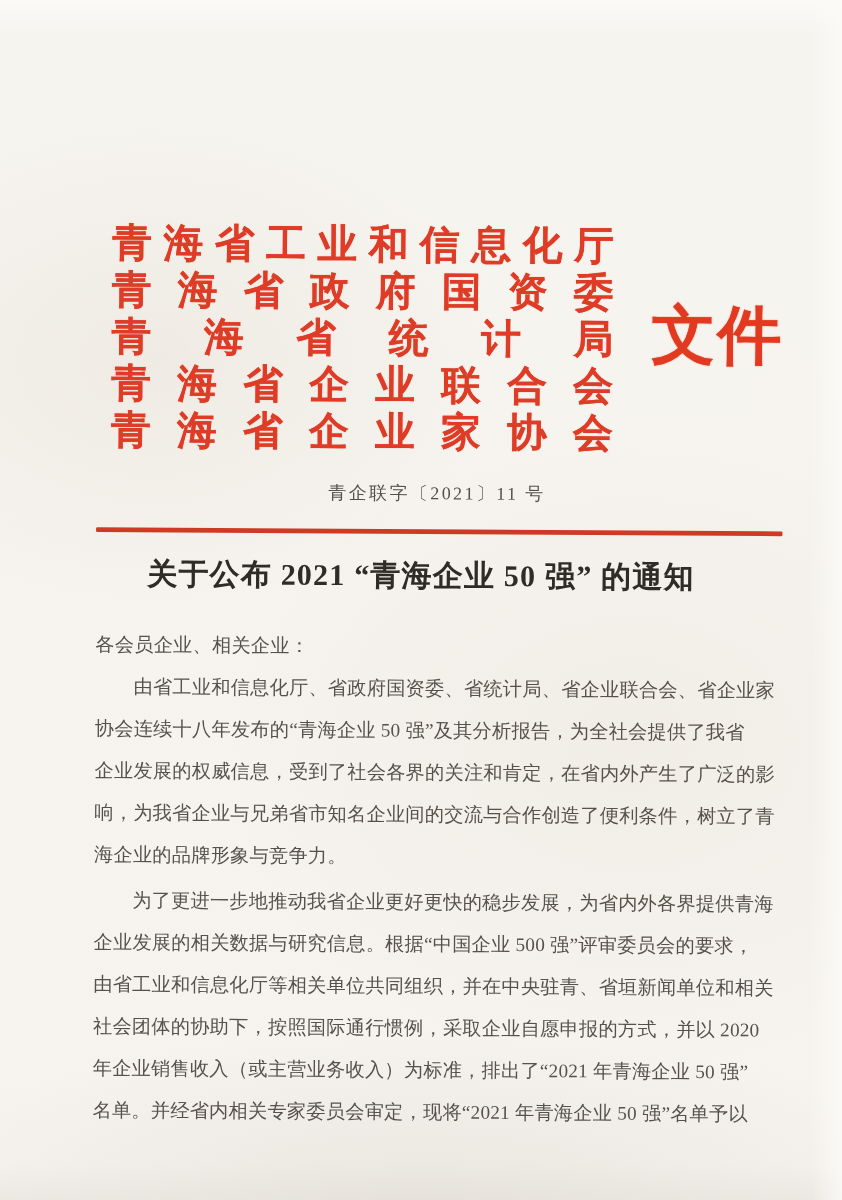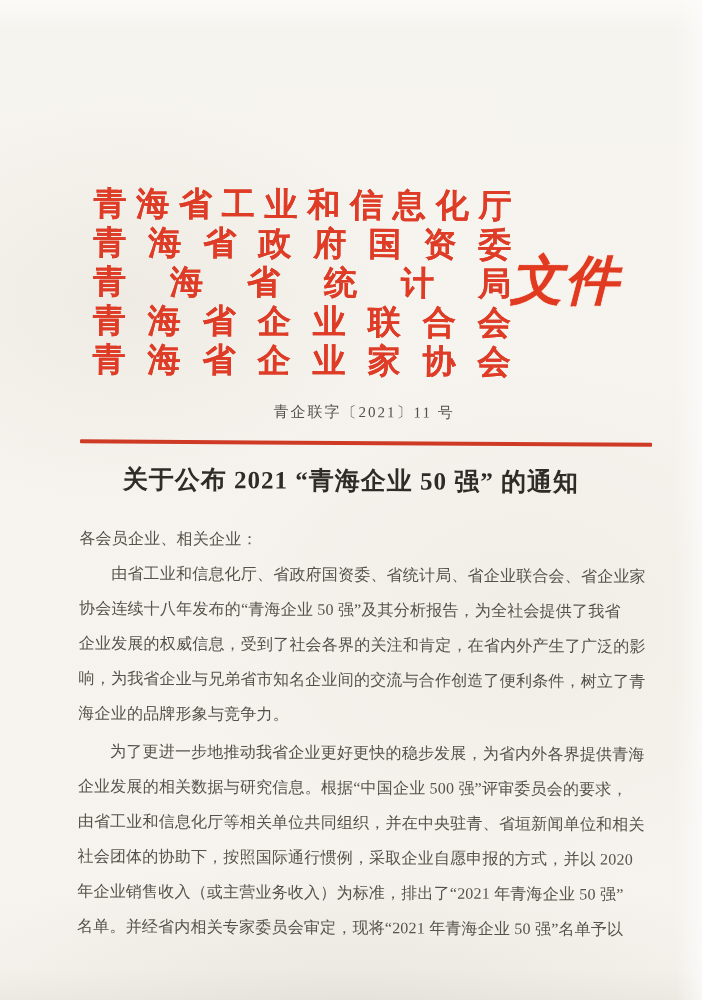--- a/index.html
+++ b/index.html
@@ -37,27 +37,26 @@
     height:39px;line-height:39px;
     font-size:33px;font-weight:700;
     color:var(--lh-red);
     text-align:justify;
     text-align-last:justify;
     white-space:nowrap;
     letter-spacing:0;
     text-shadow:0 0 .6px var(--lh-red);
   }
   .wenjian{
-    position:absolute;left:509px;top:251px;
+    position:absolute;left:542px;top:251px;
     font-size:53px;line-height:56px;font-weight:900;
     color:var(--wj-red);
     letter-spacing:2px;
     text-shadow:0 0 1px var(--wj-red);
     white-space:nowrap;
-    font-style:italic;
   }
   
   .doc-number{
     position:absolute;left:0;right:0;top:402px;
     text-align:center;padding-left:26px;
     font-size:15px;line-height:20px;
     letter-spacing:2px;
     color:#53504b;
   }
   

